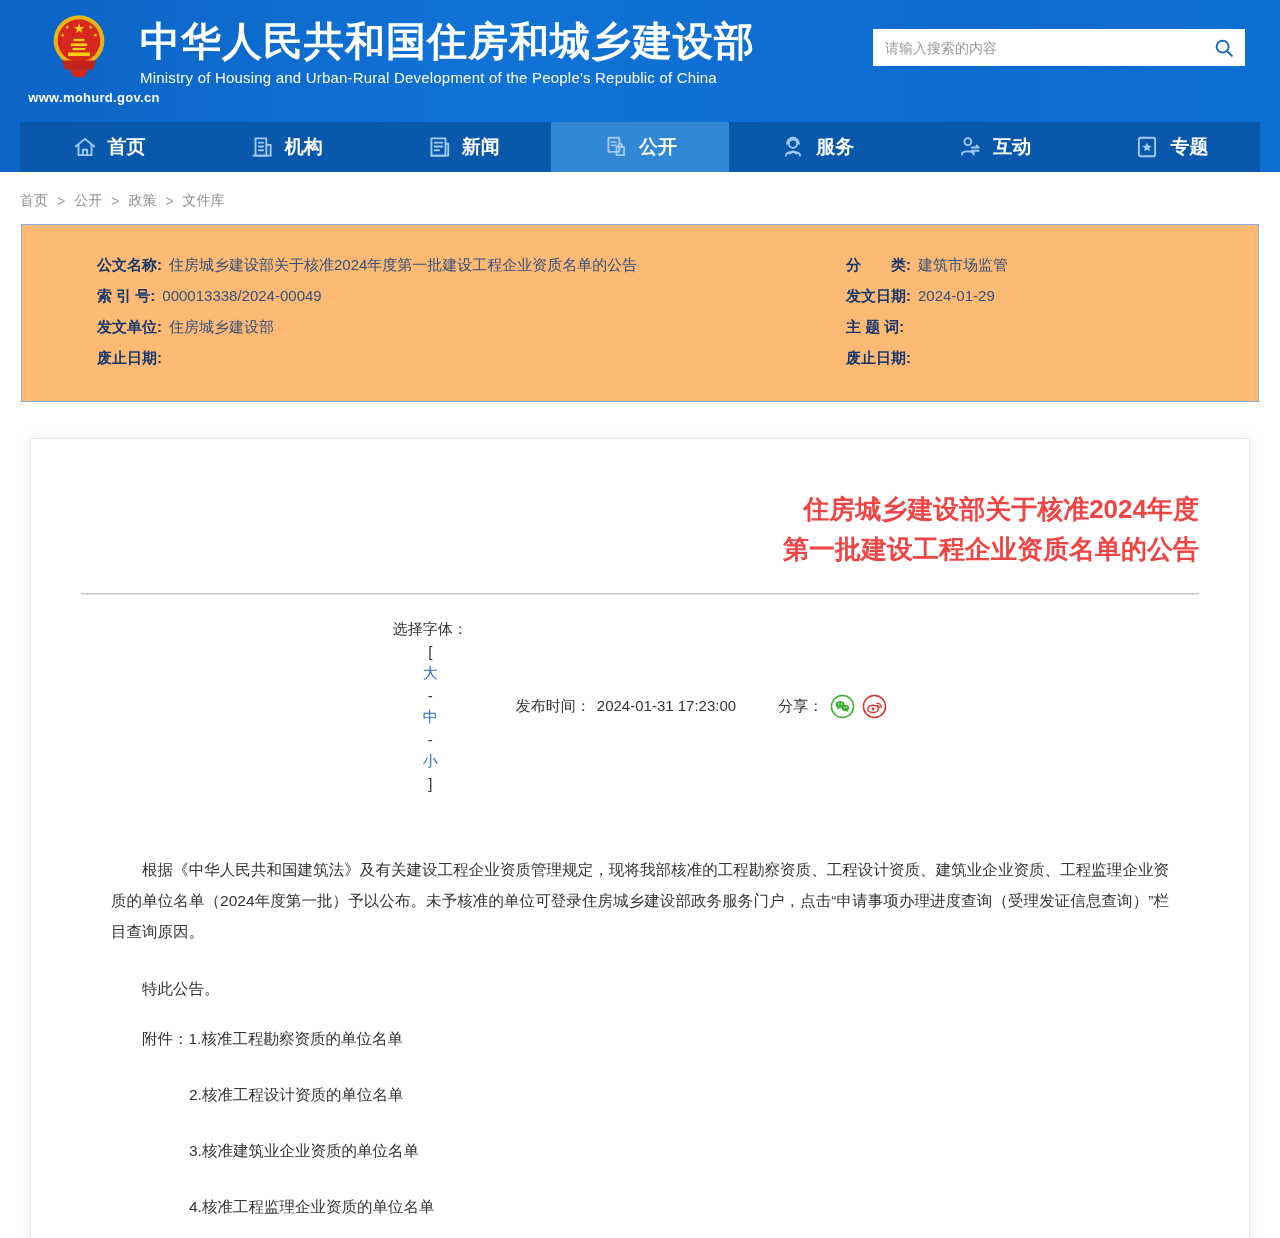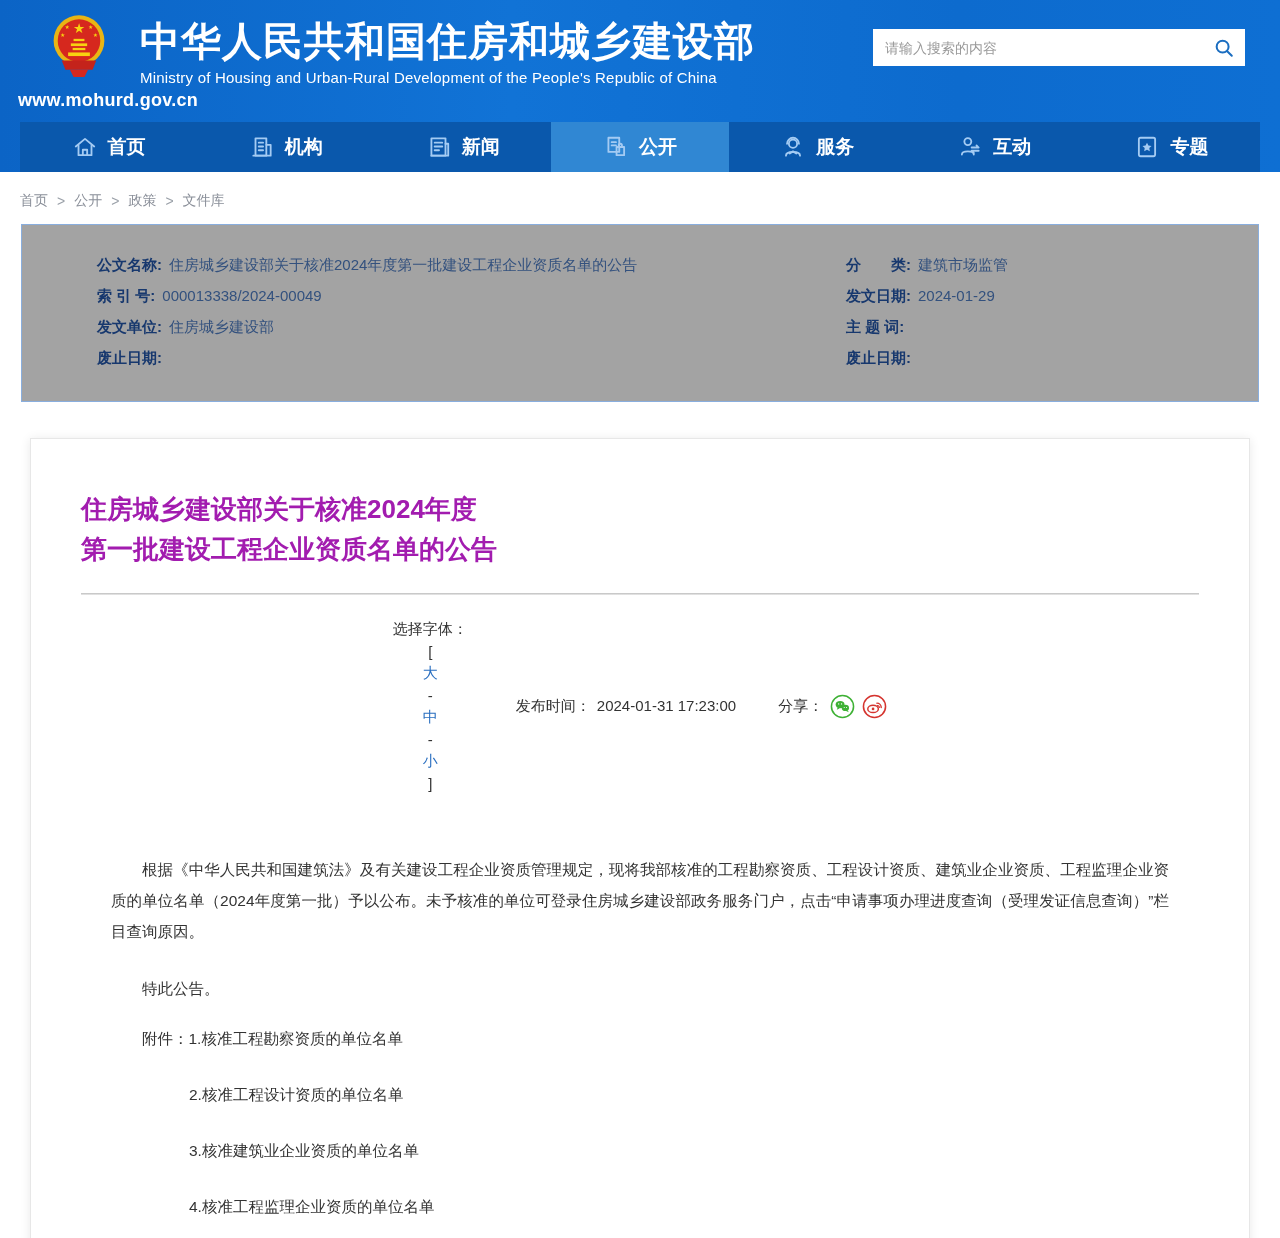--- a/index.html
+++ b/index.html
@@ -4,21 +4,21 @@
 <style>
   * { margin:0; padding:0; box-sizing:border-box; }
   html,body { background:#ffffff; font-family:"Liberation Sans","DejaVu Sans",sans-serif; }
   body { width:1280px; }
 
   
   .header-wrap { background:linear-gradient(90deg,#0b64c6 0%,#1173d6 40%,#0d6bce 75%,#0e6fd3 100%); }
   .header-top { position:relative; height:122px; overflow:hidden; }
   .emblem { position:absolute; left:50px; top:10px; width:58px; height:74px; }
   .site-url { position:absolute; left:18px; top:90px; width:152px; text-align:center;
-              color:#ffffff; font-weight:bold; font-size:18px; letter-spacing:.3px; }
+              color:#ffffff; font-weight:bold; font-size:13px; letter-spacing:.3px; }
   .titles { position:absolute; left:140px; top:18px; color:#ffffff; }
   .site-name { font-size:40px; font-weight:bold; letter-spacing:1px; line-height:46px; }
   .site-name-en { font-size:15px; margin-top:5px; letter-spacing:.2px; }
   .search-box { position:absolute; right:35px; top:29px; width:372px; height:37px;
                 background:#ffffff; display:flex; align-items:center; }
   .search-box input { flex:1; border:none; outline:none; height:100%; padding:0 12px;
                       font-size:14px; color:#333; font-family:inherit; }
   .search-box input::placeholder { color:#9a9a9a; }
   .search-btn { width:42px; height:100%; border:none; background:transparent; cursor:pointer;
                 display:flex; align-items:center; justify-content:center; }
@@ -31,32 +31,32 @@
   .nav-item svg { width:26px; height:26px; stroke:#a4cbf3; fill:none; stroke-width:1.7;
                   stroke-linecap:round; stroke-linejoin:round; }
 
   
   .breadcrumb { width:1240px; margin:20px auto 0; font-size:14px; color:#8a8f99;
                 display:flex; gap:9px; align-items:center; }
   .crumb { cursor:pointer; }
   .crumb-sep { color:#9aa0a8; }
 
   
-  .meta-box { width:1238px; margin:14px auto 0; background:#a3a3a3; border:1px solid #89aede;
+  .meta-box { width:1238px; margin:14px auto 0; background:#fdba74; border:1px solid #89aede;
               padding:30px 40px 22px 75px; display:flex; }
   .meta-left { flex:1; }
   .meta-right { width:372px; }
   .meta-row { display:flex; margin-bottom:12px; font-size:15px; line-height:19px; }
   .meta-label { font-weight:bold; color:#17386e; white-space:pre; margin-right:7px; }
   .meta-value { color:#33517e; }
 
   
   .card { width:1220px; margin:36px auto 0; background:#ffffff; border:1px solid #e7e7e7;
           box-shadow:0 1px 10px rgba(0,0,0,.09); padding:50px 50px 28px; }
-  .doc-title { text-align:left; font-size:26px; font-weight:bold; color:#a21caf;
+  .doc-title { text-align:right; font-size:26px; font-weight:bold; color:#ef4444;
                line-height:40px; font-family:"Liberation Sans","DejaVu Sans",sans-serif; }
   .title-divider { height:2px; margin-top:24px;
                    background:linear-gradient(#bdbdbd,#ececec); }
   .meta-line { margin-top:25px; display:flex; justify-content:center; align-items:center;
                font-size:15px; color:#333333; }
   .font-sel { display:flex; align-items:center; gap:4px;flex-direction:column; }
   .fs-link { color:#2a6fc0; cursor:pointer; }
   .fs-dash { color:#333; }
   .publish { margin-left:48px; }
   .publish .pv { margin-left:6px;text-align:right; }

